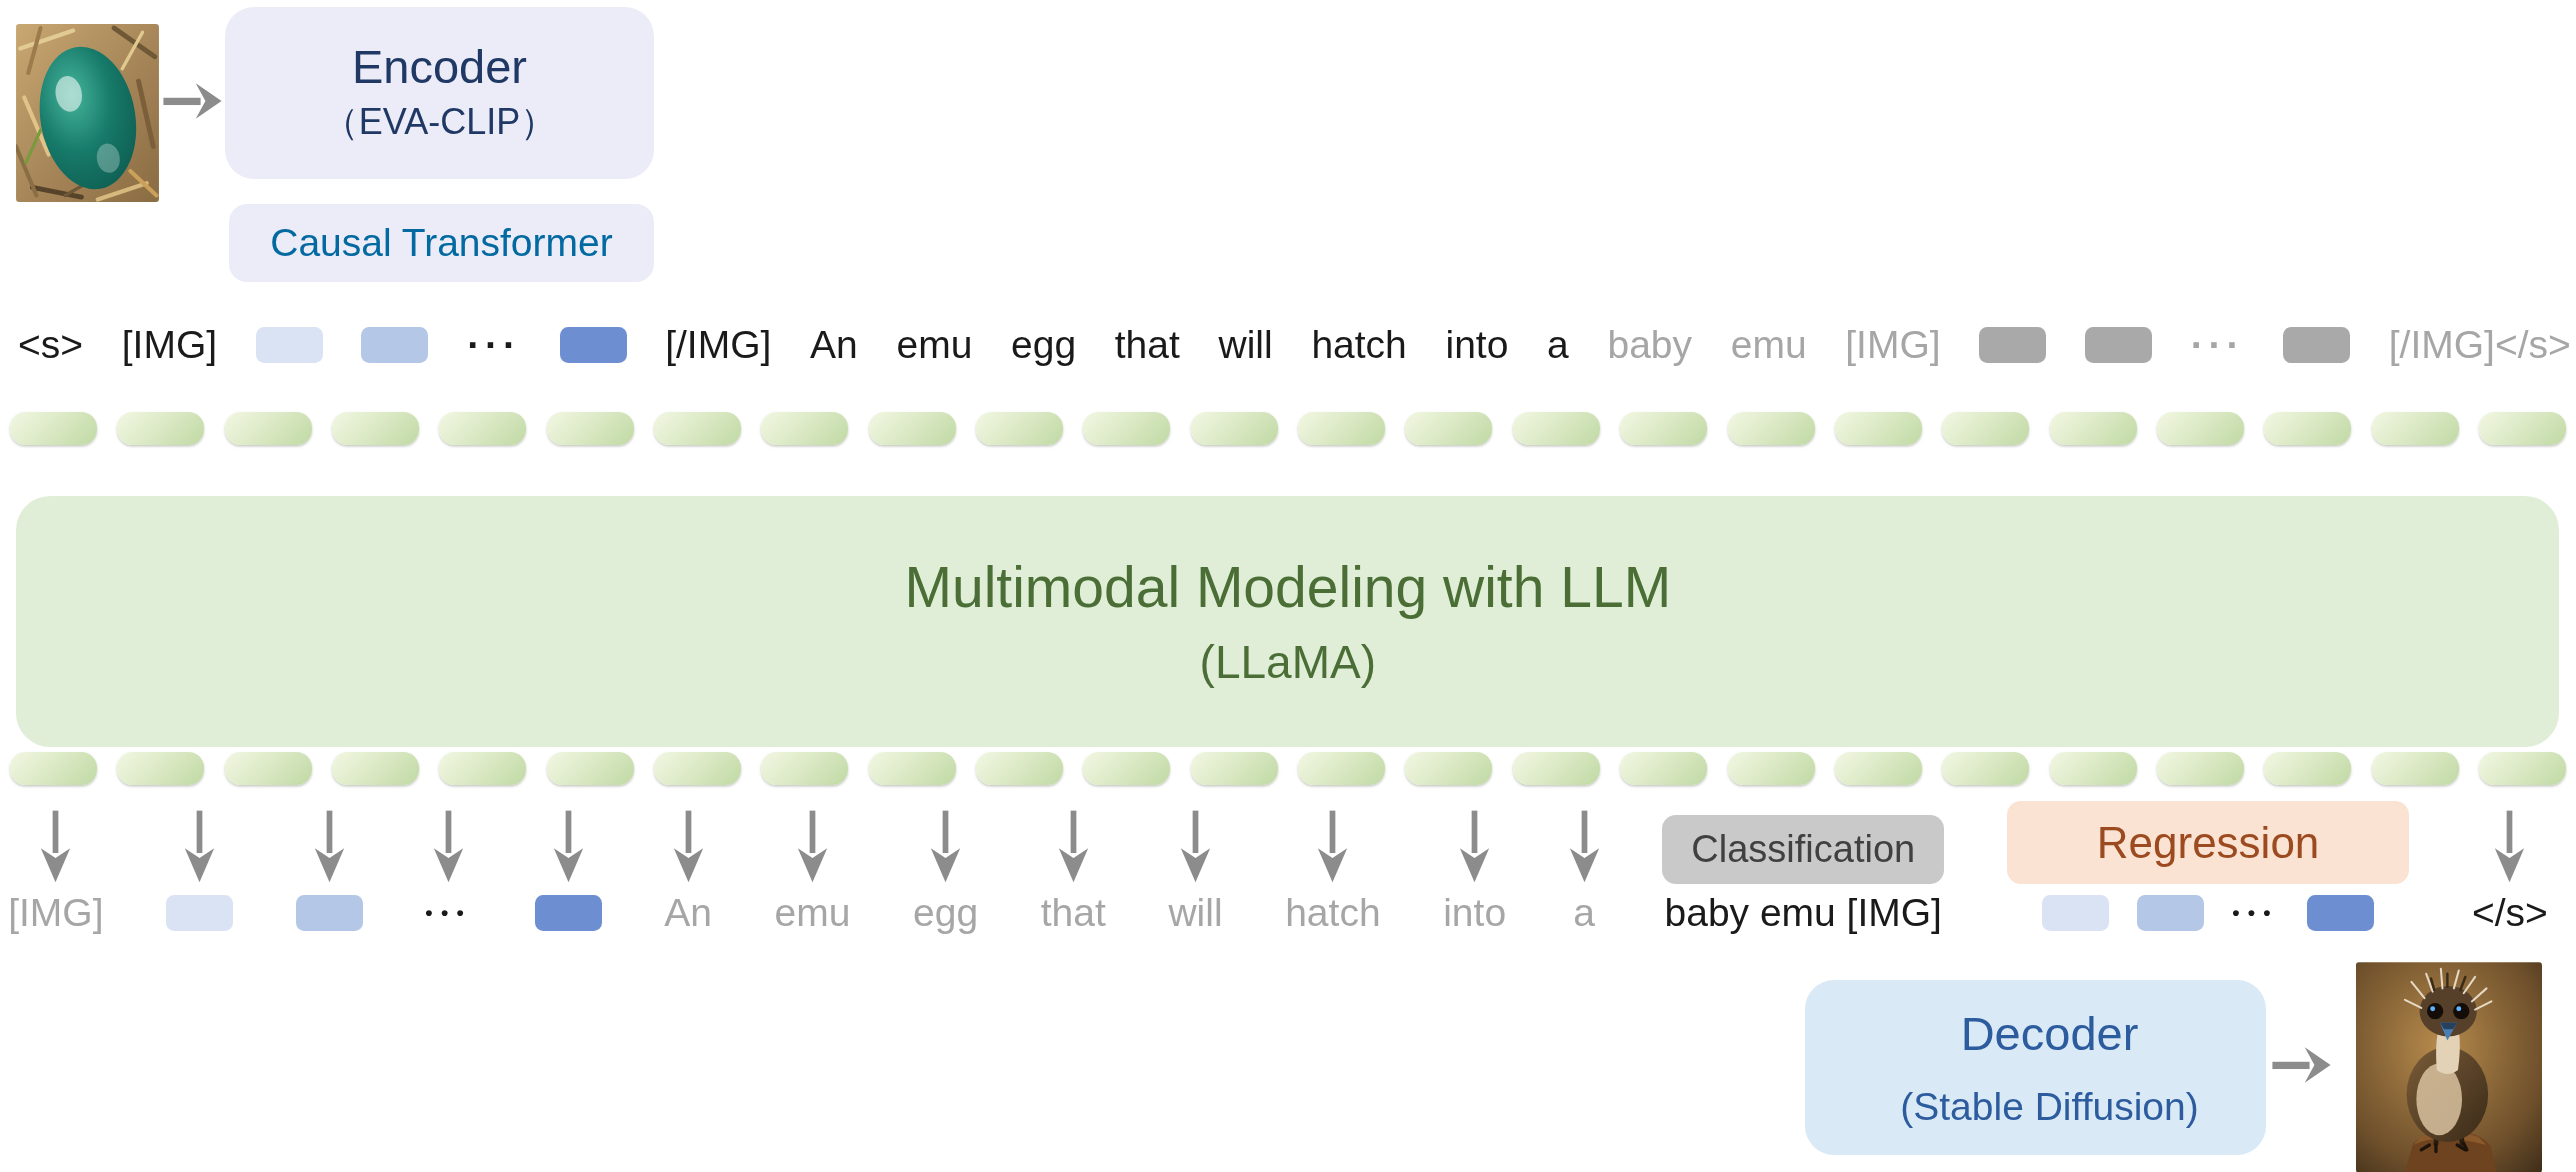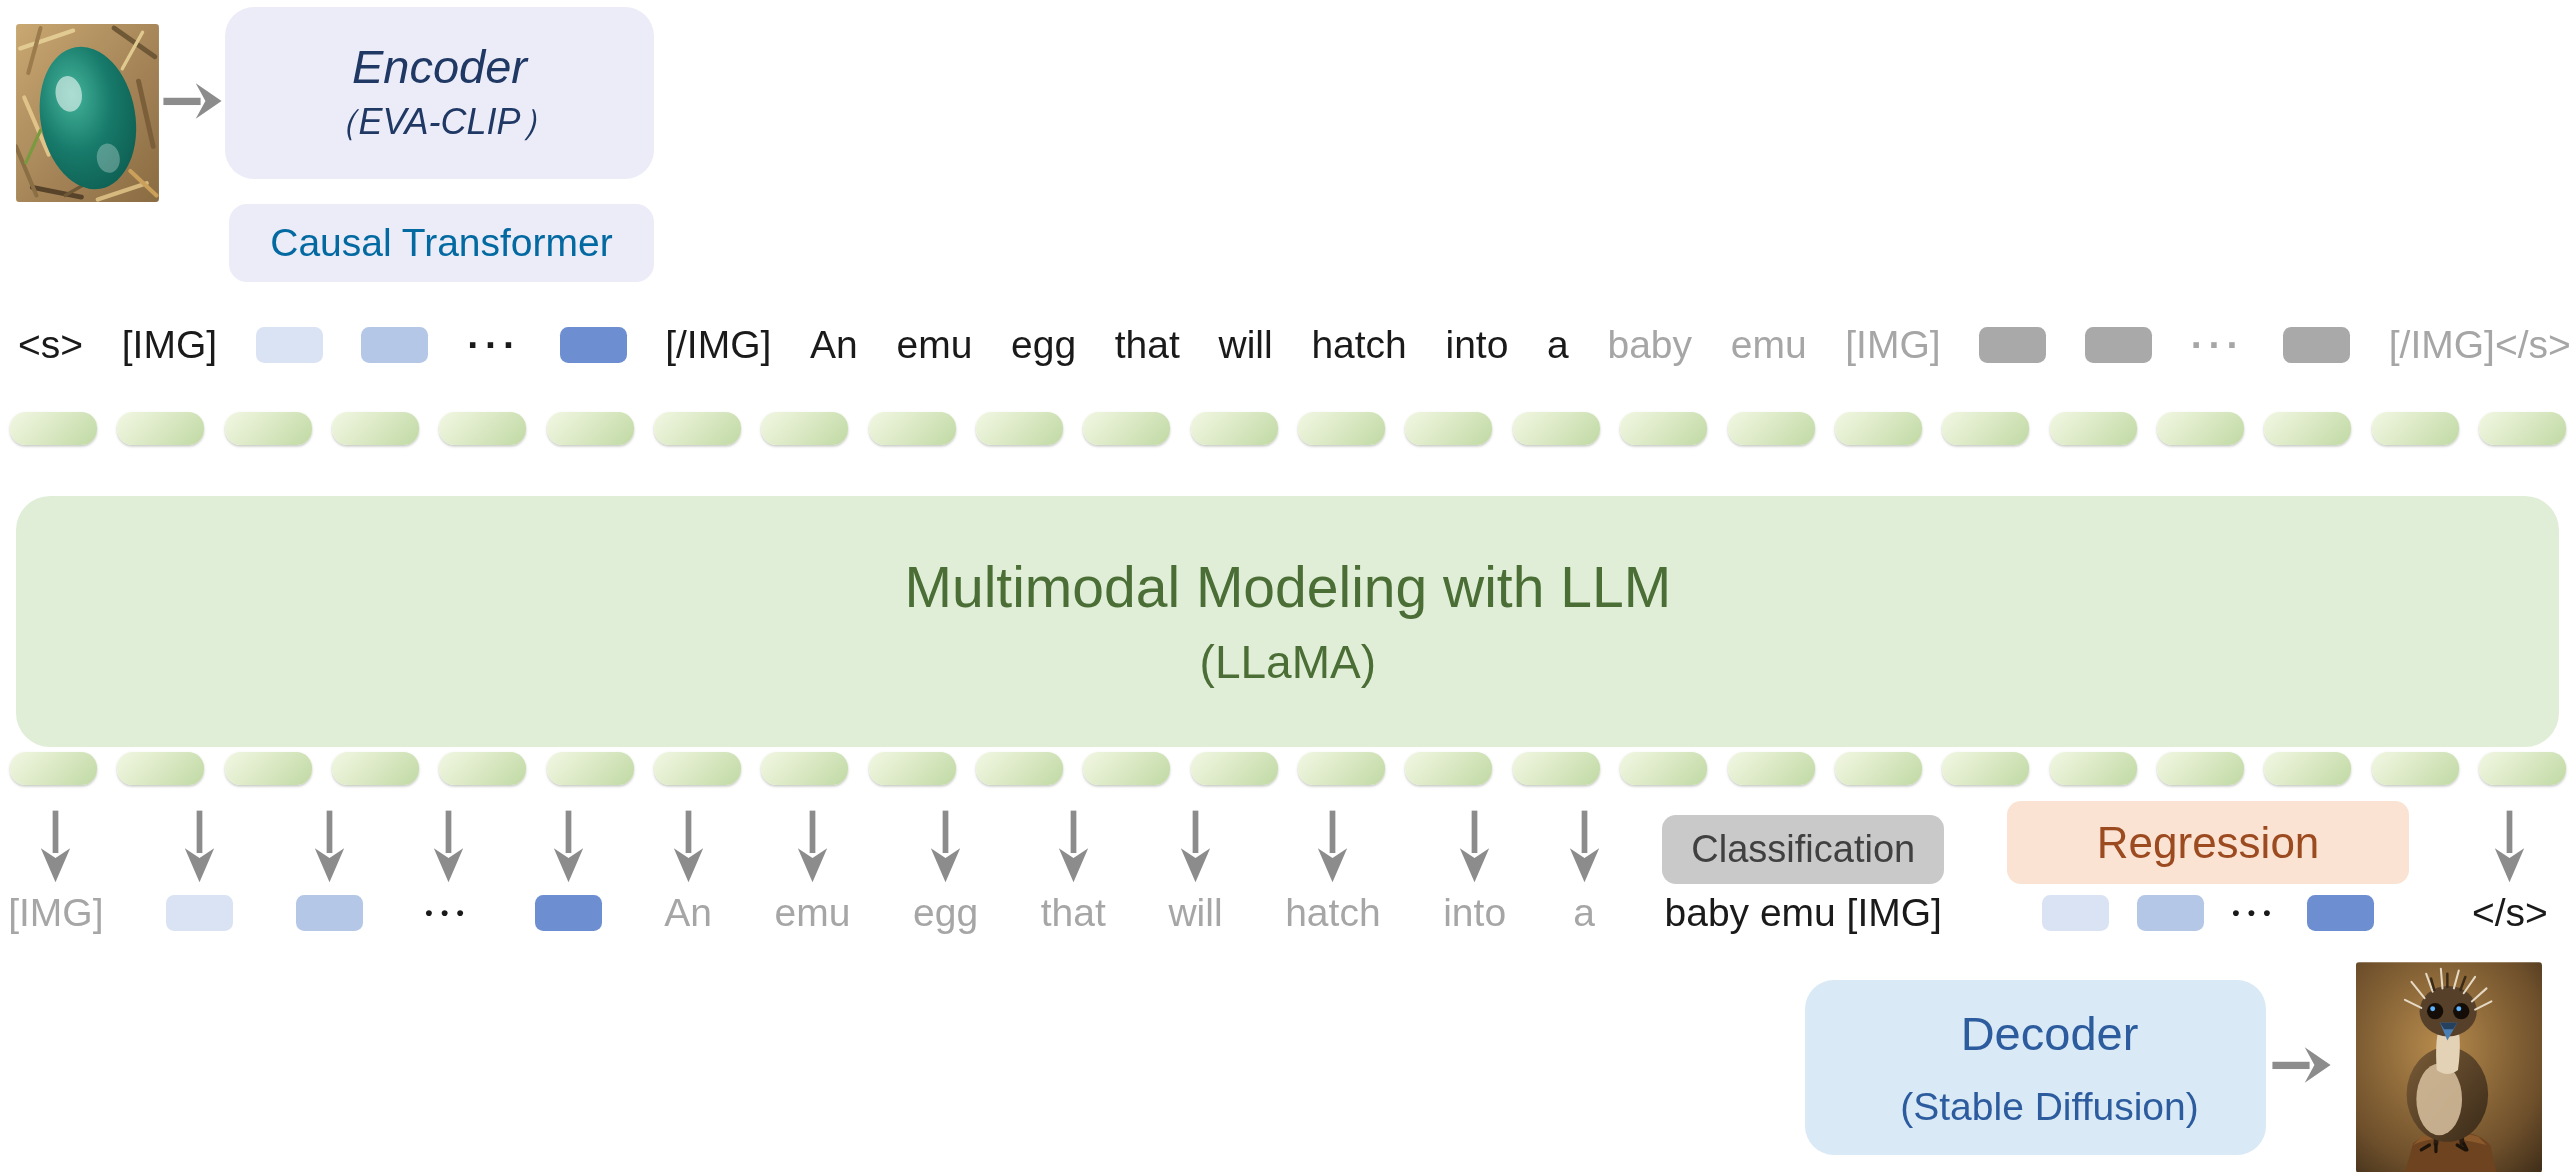--- a/index.html
+++ b/index.html
@@ -5,21 +5,21 @@
   html,body{margin:0;padding:0;background:#ffffff;}
   body{width:2576px;height:1173px;position:relative;overflow:hidden;
        font-family:"Liberation Sans","DejaVu Sans",sans-serif;}
   .abs{position:absolute;}
 
   
   #egg-photo{left:15.5px;top:24px;width:143px;height:178px;border-radius:3.3px;overflow:hidden;}
 
   
   #encoder-box{left:225px;top:6.5px;width:429px;height:172px;background:#ececf8;border-radius:29px;
-               display:flex;flex-direction:column;align-items:center;justify-content:center;color:#1f3864;font-style:italic;}
+               display:flex;flex-direction:column;align-items:center;justify-content:center;color:#1f3864;}
   #encoder-box .t1{font-size:47px;}
   #encoder-box .t2{font-size:36px;margin-top:4px;}
   #causal-box{left:229px;top:204px;width:425px;height:78px;background:#ececf8;border-radius:18px;
               display:flex;align-items:center;justify-content:center;color:#0369a1;font-size:39px;}
 
   
   .token-row{display:flex;justify-content:space-between;align-items:center;}
   #top-token-row{left:18px;right:4.9px;top:319px;height:52px;}
   .tok{font-size:39px;color:#1a1a1a;white-space:nowrap;}
   .tok.gray{color:#a6a6a6;}

